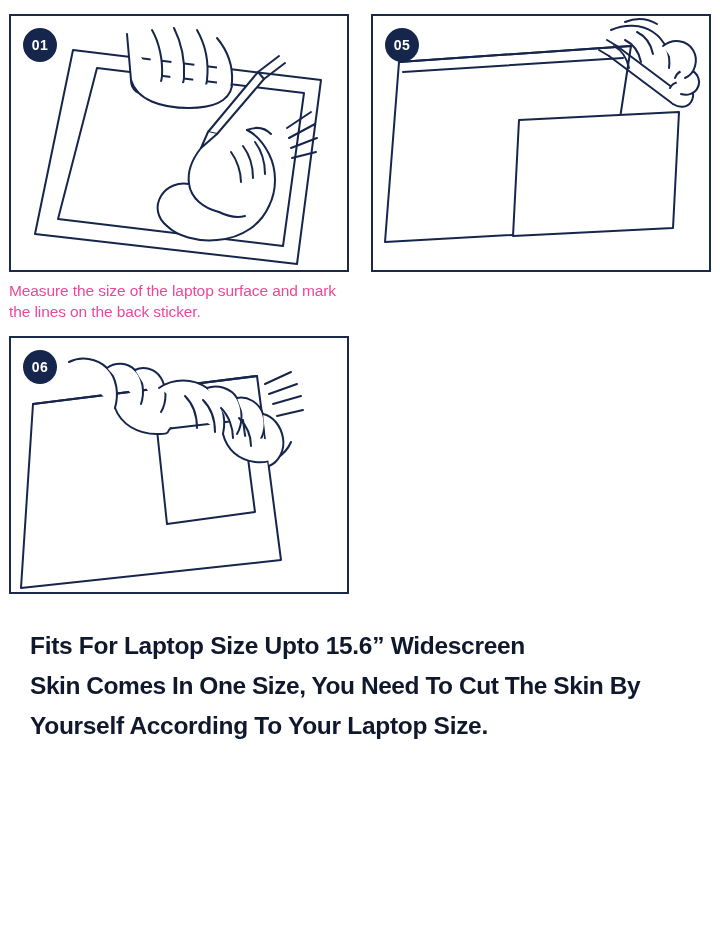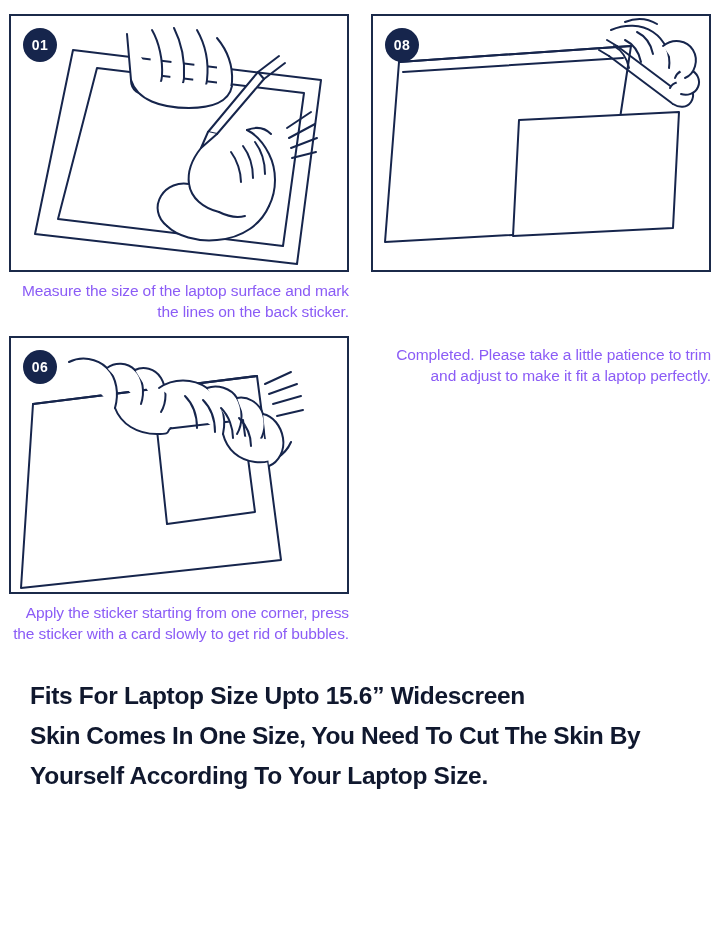--- a/index.html
+++ b/index.html
@@ -61,23 +61,22 @@
     z-index: 5;
   }
   .art {
     position: absolute;
     inset: 0;
   }
   .caption {
     margin-top: 9px;
     font-size: 15.5px;
     line-height: 1.33;
-    color: #8b5cf6;
+    color: #ec4899;
     letter-spacing: -0.1px;
-    text-align: right;
   }
   .footer {
     margin-top: 18px;
     text-align: left;
     padding: 0 14px;
   }
   .footer-line {
     font-size: 24.5px;
     font-weight: bold;
     color: #10182e;
@@ -134,21 +133,21 @@
             <path d="M280 132 L306 122"></path>
             <path d="M281 142 L305 136"></path>
           </svg>
         </div>
       </div>
       <div class="caption">Measure the size of the laptop surface and mark the lines on the back sticker.</div>
     </div>
 
     <div class="step">
       <div class="frame">
-        <div class="badge">08</div>
+        <div class="badge">05</div>
         <div class="art">
           <svg viewBox="0 0 340 258" width="340" height="258" fill="none" stroke="#16254c" stroke-width="2" stroke-linecap="round" stroke-linejoin="round">
 
             <path d="M26 46 L258 30 L230 214 L12 226 Z" fill="#fff"></path>
 
             <path d="M26 46 L258 30"></path>
             <path d="M30 56 L250 42"></path>
 
             <path d="M146 104 L306 96 L300 212 L140 220 Z" fill="#fff"></path>
 
@@ -199,25 +198,23 @@
             <path d="M210 70 C218 78 222 90 222 100"></path>
             <path d="M228 80 C236 88 240 98 240 108"></path>
 
             <path d="M254 46 L280 34"></path>
             <path d="M258 56 L286 46"></path>
             <path d="M262 66 L290 58"></path>
             <path d="M266 78 L292 72"></path>
           </svg>
         </div>
       </div>
-      <div class="caption">Apply the sticker starting from one corner, press the sticker with a card slowly to get rid of bubbles.</div>
-    </div>
-
-    <div class="step">
-      <div class="caption">Completed. Please take a little patience to trim and adjust to make it fit a laptop perfectly.</div>
+    </div>
+
+    <div class="step">
     </div>
 
   </div>
 
   <div class="footer">
     <div class="footer-line l1">Fits For Laptop Size Upto 15.6” Widescreen</div>
     <div class="footer-line l2">Skin Comes In One Size, You Need To Cut The Skin By</div>
     <div class="footer-line l3">Yourself According To Your Laptop Size.</div>
   </div>
 

